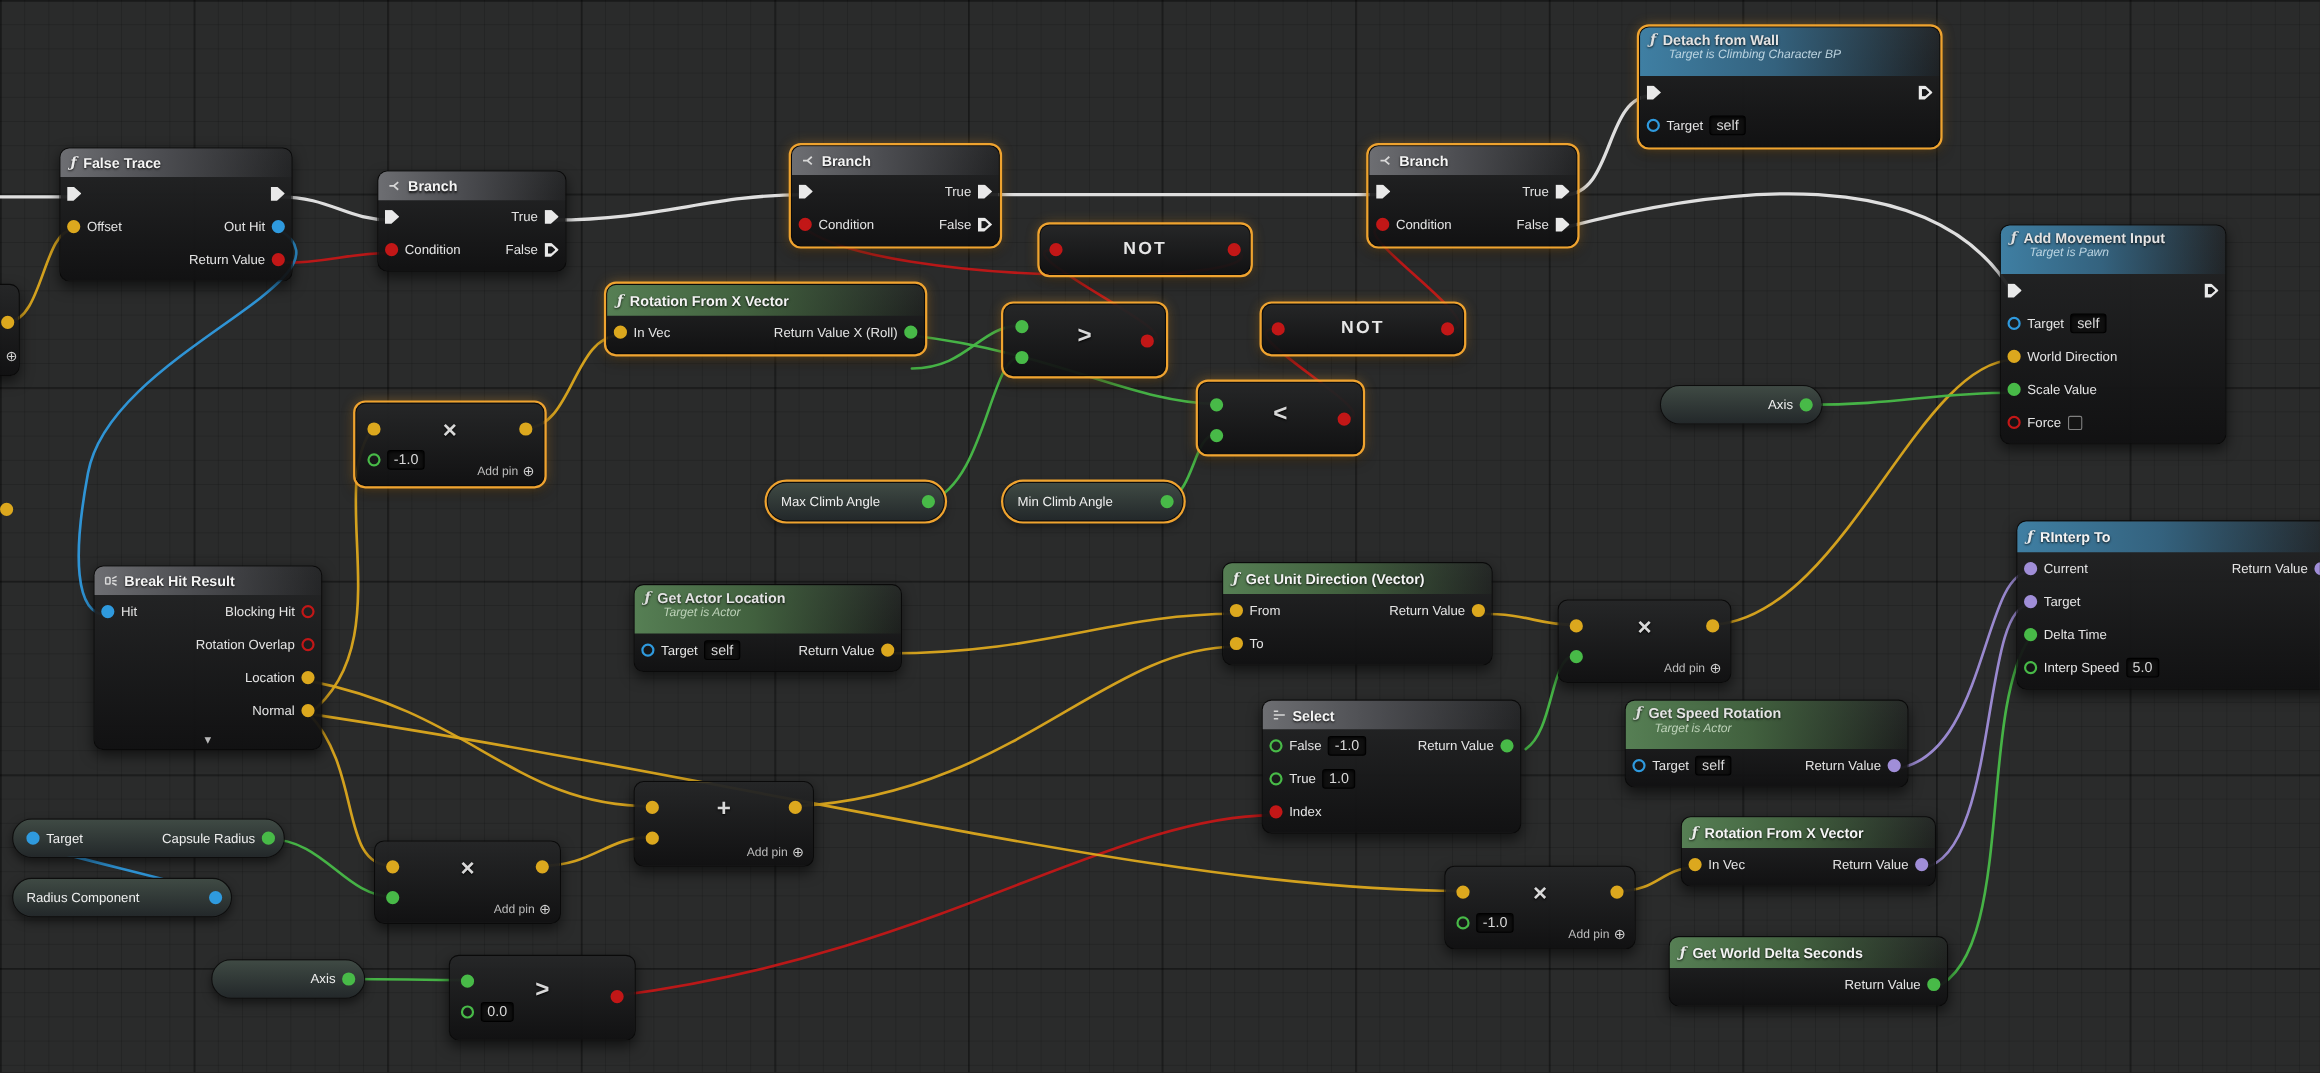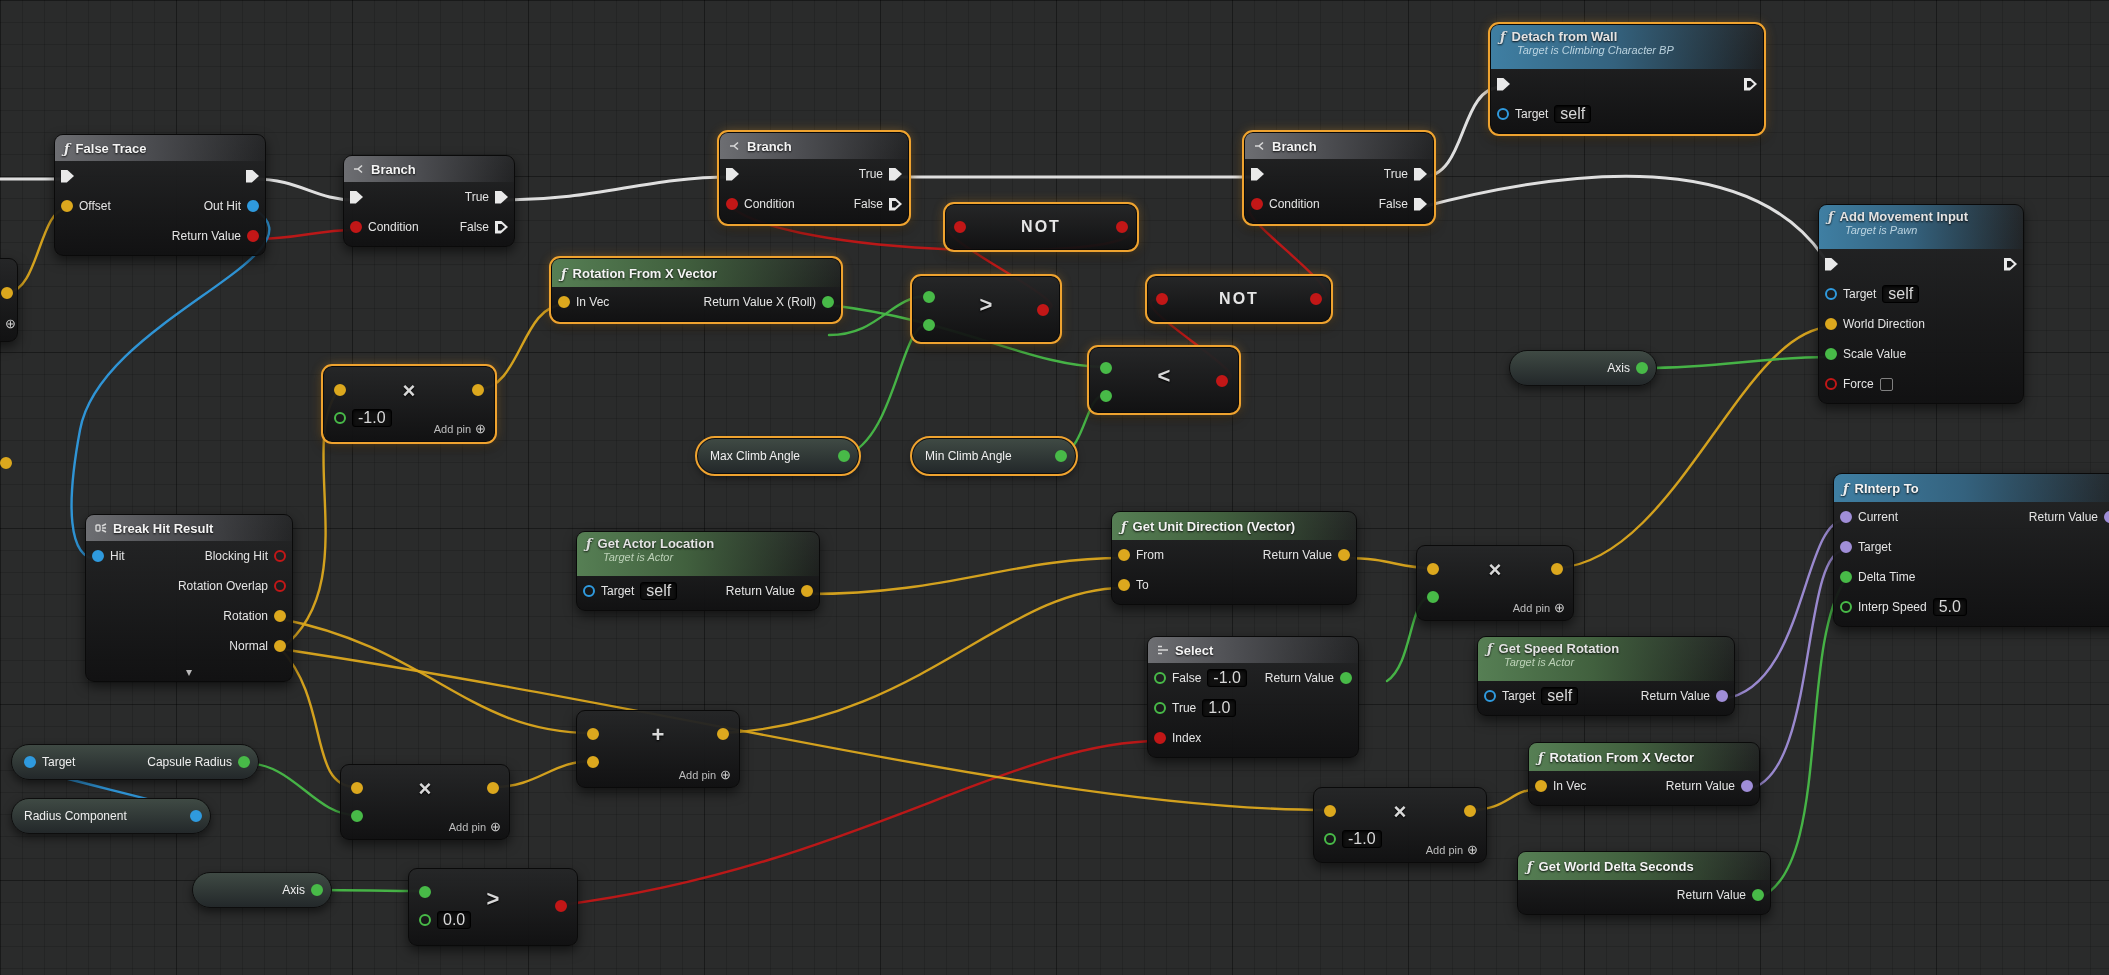--- a/index.html
+++ b/index.html
@@ -47,21 +47,21 @@
   .pf{border:2px solid #48ba48}.pf.f{background:#48ba48}
   .pb{border:2px solid #c21717}.pb.f{background:#c21717}
   .po{border:2px solid #2f9ade}.po.f{background:#2f9ade}
   .pr{border:2px solid #a08ed8}.pr.f{background:#a08ed8}
   .pex{position:relative;width:13px;height:13px;flex:0 0 auto;display:inline-block}
   .pex::before{content:"";position:absolute;inset:0;background:#e9e9e9;
     clip-path:polygon(0 0,45% 0,100% 50%,45% 100%,0 100%)}
   .pex.h::after{content:"";position:absolute;inset:3px;background:#17181a;
     clip-path:polygon(0 0,45% 0,100% 50%,45% 100%,0 100%)}
   .vbox{background:#101010;border:1px solid #000;box-shadow:inset 0 1px 3px #000;border-radius:3px;
-    padding:0 5px;font-size:16px;color:#d8d8d8;line-height:16px;display:inline-block}
+    padding:0 5px;font-size:13px;color:#d8d8d8;line-height:16px;display:inline-block}
   .chk{width:13px;height:13px;background:#141414;border:1px solid #808080;border-radius:2px;display:inline-block}
   .math{height:76px}
   .mp{position:absolute}
   .sym{position:absolute;left:0;right:0;top:12px;text-align:center;font-size:22px;font-weight:700;
     color:#d8d8d8;text-shadow:0 1px 2px #000;line-height:24px}
   .addpin{position:absolute;right:8px;bottom:5px;display:flex;gap:4px;align-items:center;font-size:11px;color:#bdbdbd}
   .addpin .plus{font-size:13px;color:#d0d0d0}
   .pill{position:absolute;display:flex;align-items:center;gap:6px;height:36px;padding:0 8px 0 12px;
     border-radius:18px;border:1px solid #0d0d0d;background:linear-gradient(#3f4a44,#23282a);
     box-shadow:0 4px 9px rgba(0,0,0,.5);font-size:12px;color:#efefef;white-space:nowrap}
@@ -326,21 +326,21 @@
     <span class="lbl">Blocking Hit</span>
     <span class="p pb"></span>
   </div>
   <div class="row">
     <span class="sp"></span>
     <span class="lbl">Rotation Overlap</span>
     <span class="p pb"></span>
   </div>
   <div class="row">
     <span class="sp"></span>
-    <span class="lbl">Rotation</span>
+    <span class="lbl">Location</span>
     <span class="p pv f"></span>
   </div>
   <div class="row">
     <span class="sp"></span>
     <span class="lbl">Normal</span>
     <span class="p pv f"></span>
   </div>
   <div style="height:16px"></div>
   <div class="chev">▾</div>
 </div>
@@ -375,21 +375,21 @@
     <span class="lbl">Return Value</span>
     <span class="p pv f"></span>
   </div>
   <div class="row">
     <span class="p pv f"></span>
     <span class="lbl">To</span>
         <span class="sp"></span>
   </div>
 </div>
 
-<div class="node" style="left:1147px;top:636px;width:212px">
+<div class="node" style="left:1147px;top:636px;width:236px">
   <div class="hdr hn">
     <span class="icsvg">
           <svg width="12" height="12" viewBox="0 0 12 12">
             <path d="M1 2.5 H5 M1 6 H5 M1 9.5 H5 M5 6 H11" stroke="#d8d8d8" stroke-width="1.4" fill="none"></path>
           </svg>
         </span>
     <span>Select</span>
   </div>
   <div class="row">
     <span class="p pf"></span>

